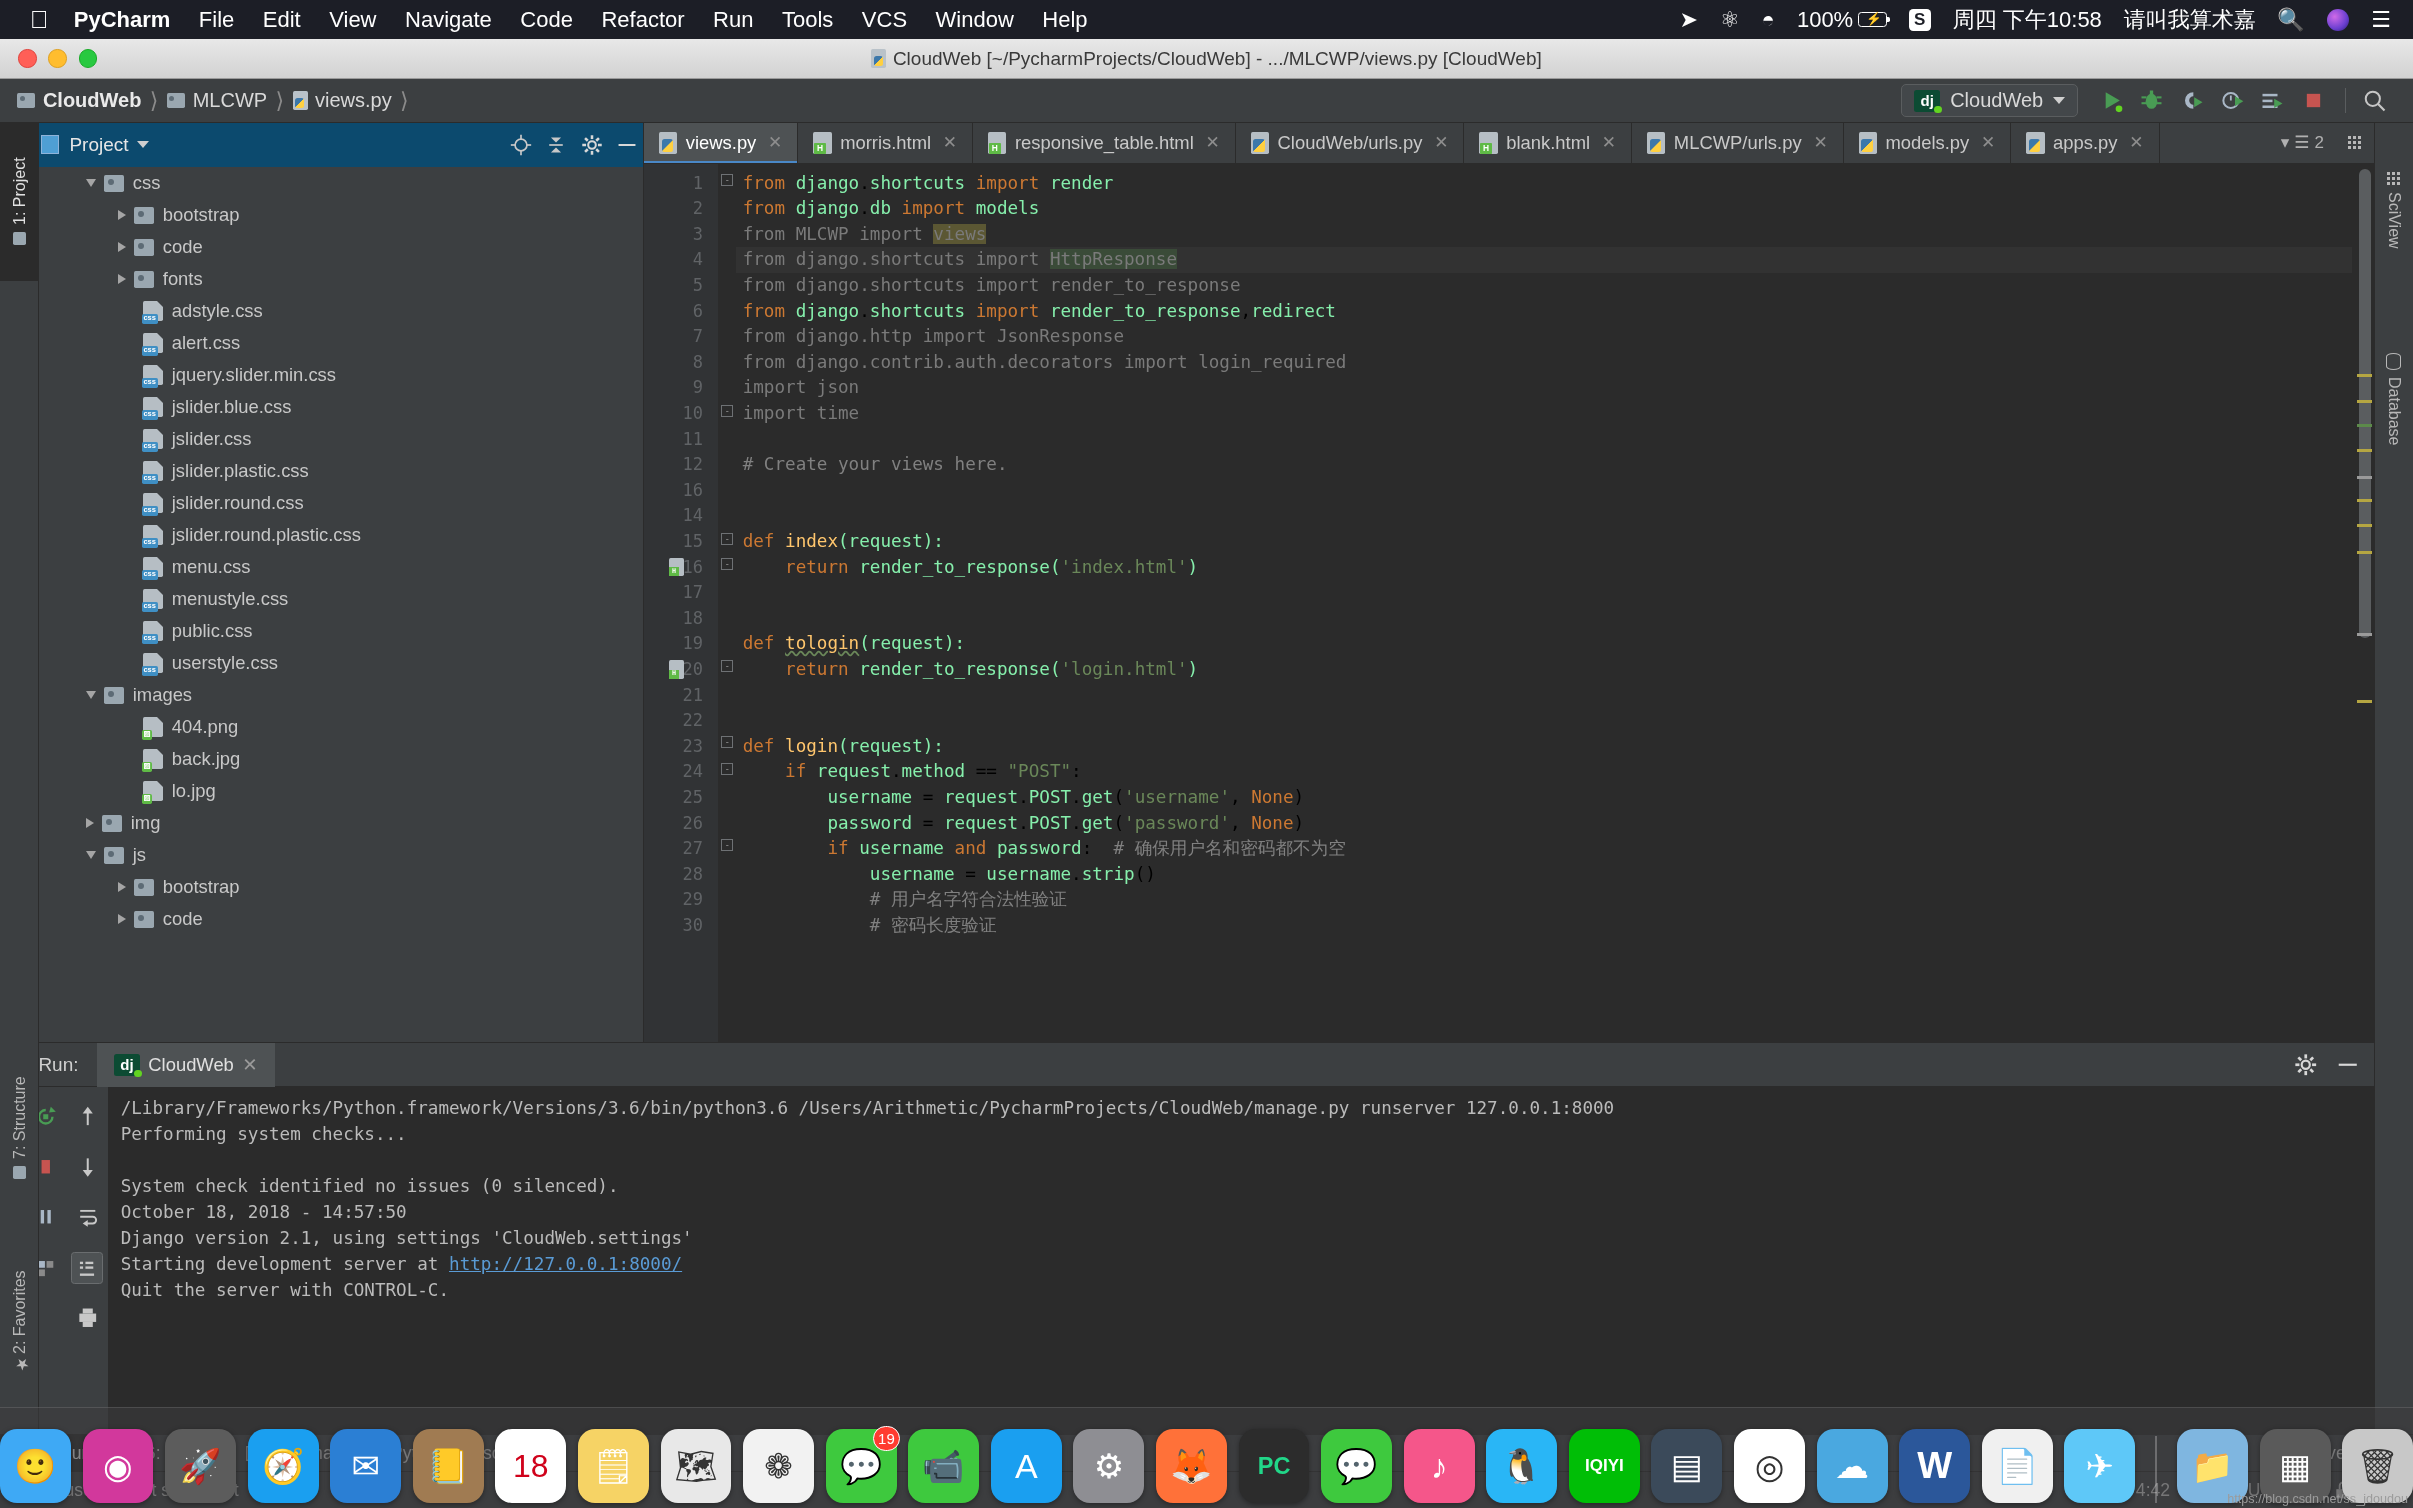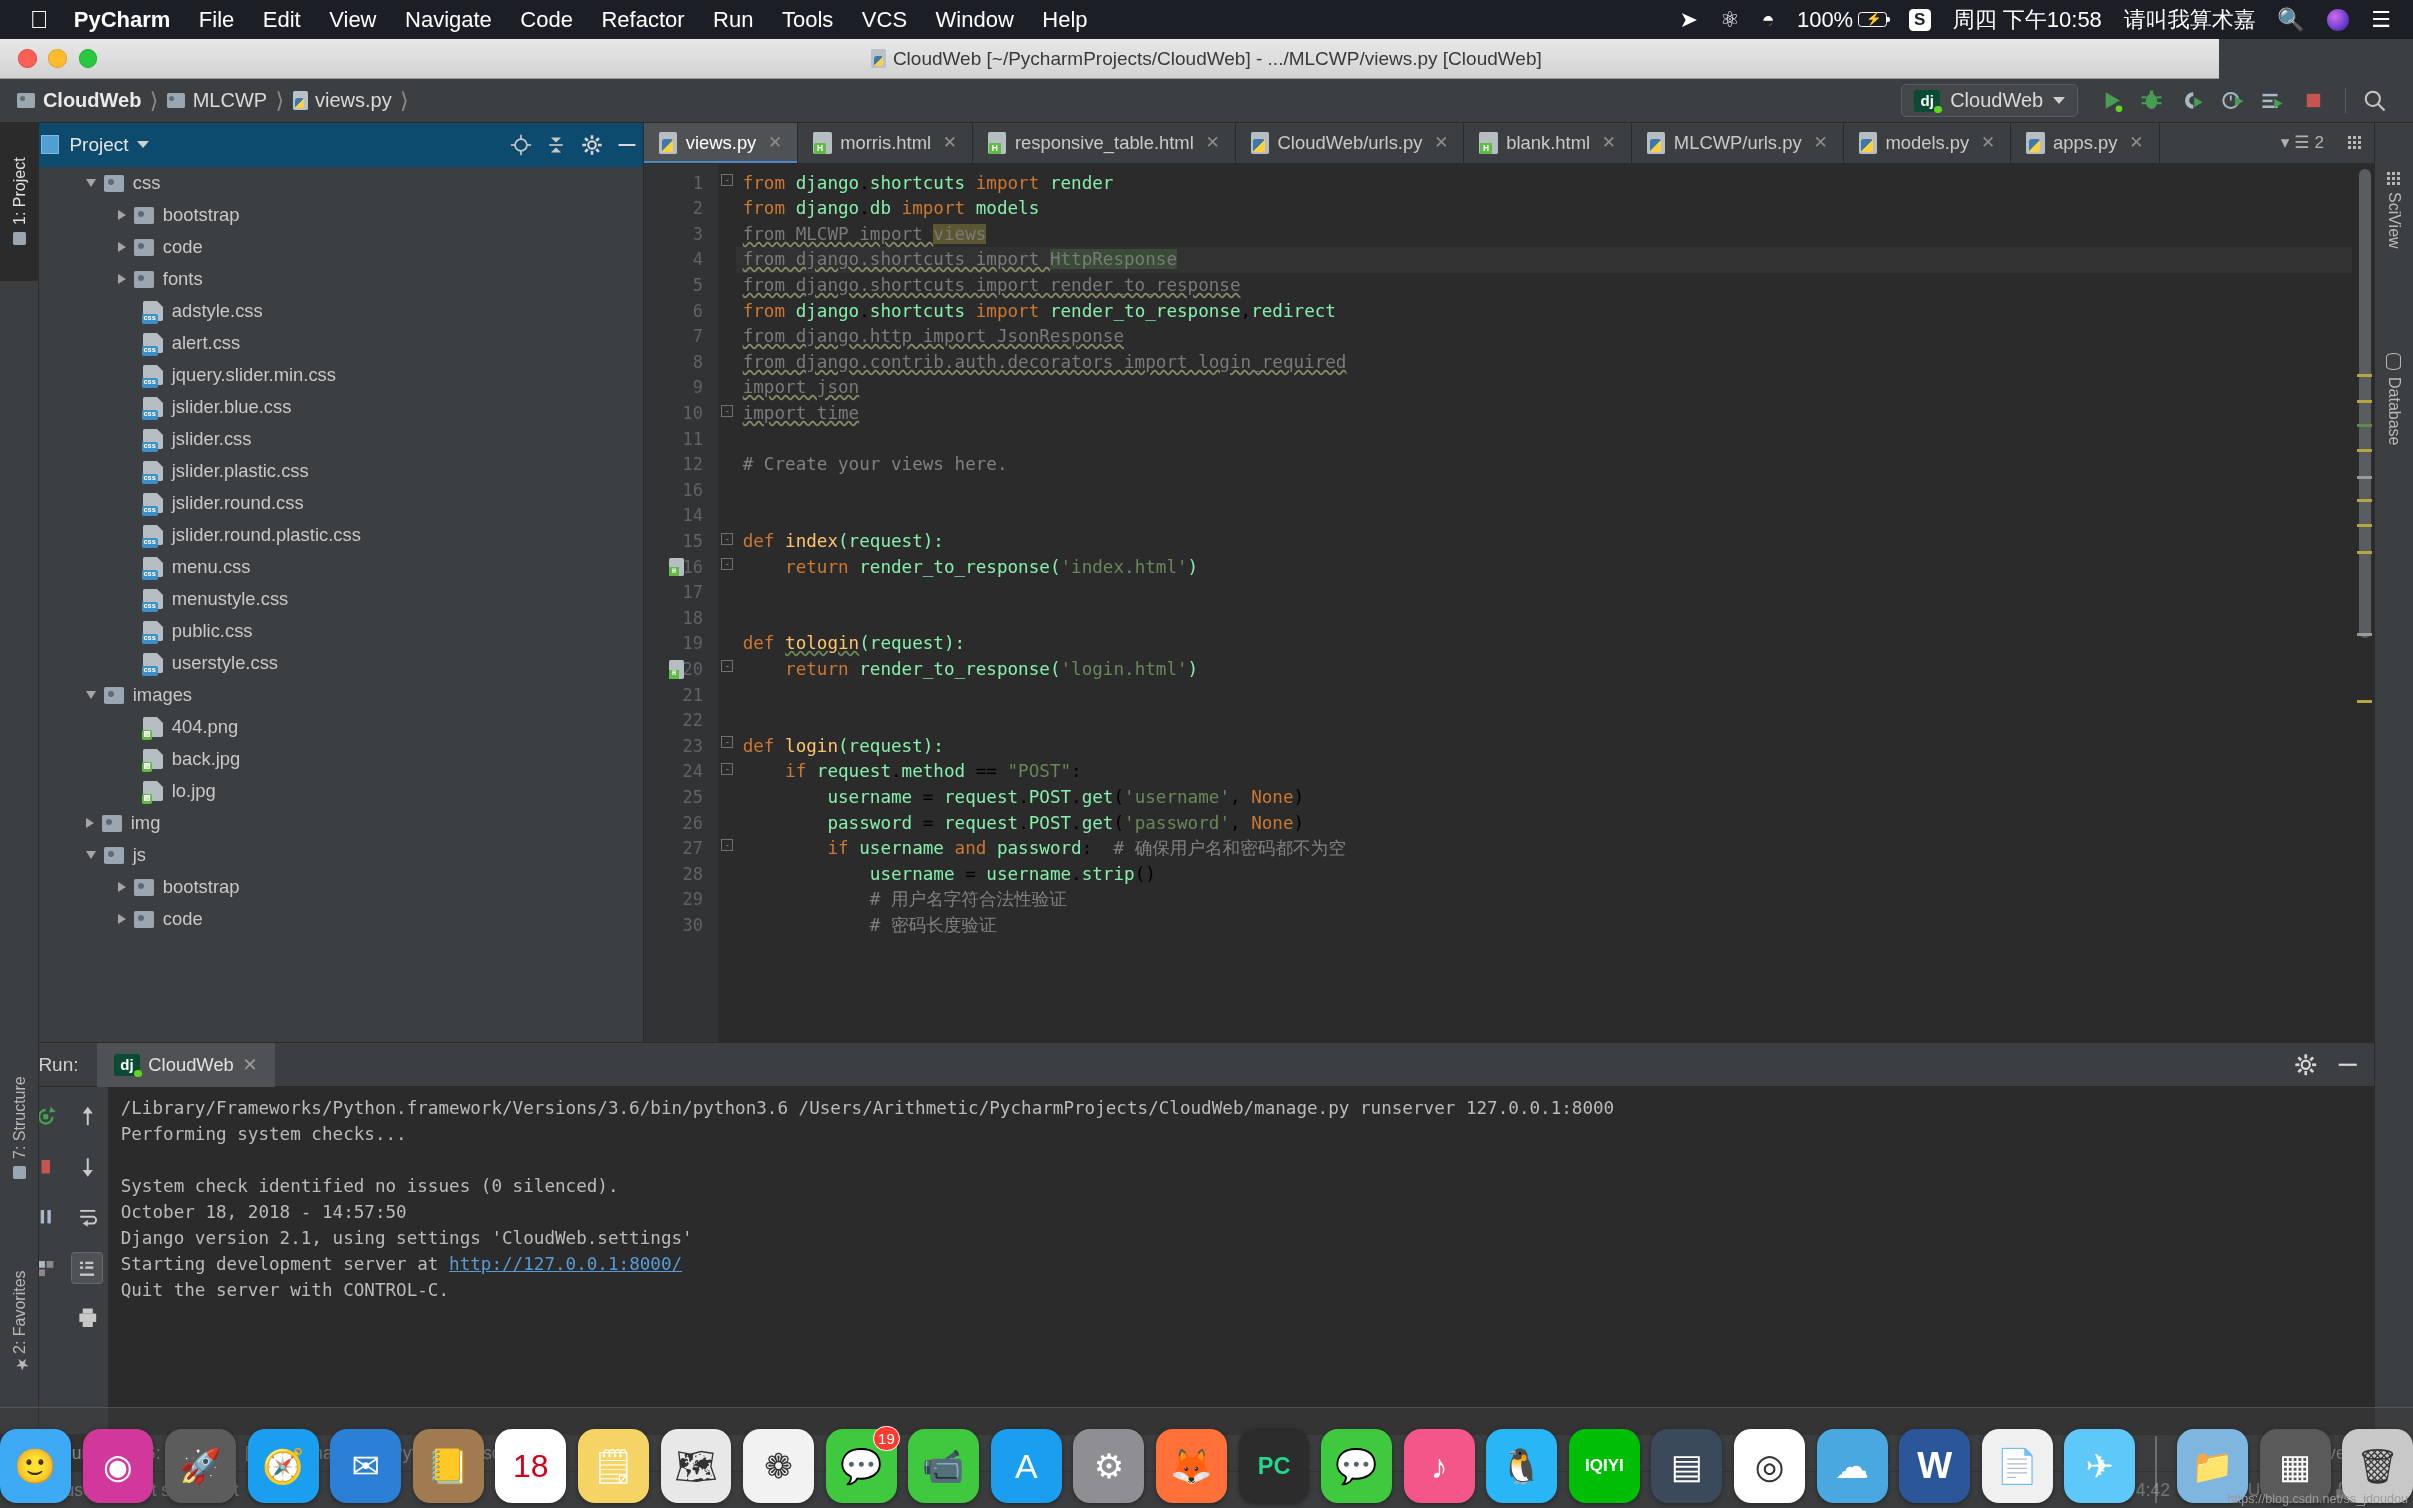--- a/index.html
+++ b/index.html
@@ -43,21 +43,21 @@
     display:inline-flex; align-items:center; justify-content:center;
   }
   .siri {
     width: 22px; height: 22px; border-radius: 50%;
     background: radial-gradient(circle at 35% 35%, #d06ae8, #6a3fd0 60%, #2b1a6e);
     display:inline-block;
   }
 
   
   .titlebar {
-    position: absolute; top: 39px; left: 0; width: 2219px; height: 40px;
+    position: absolute; top: 39px; left: 0; width: 2413px; height: 40px;
     background: linear-gradient(#e8e8e8, #d2d2d2);
     border-bottom: 0.8px solid #9a9a9a;
     display: flex; align-items: center;
     z-index: 40;
   }
   .traffic { display: flex; gap: 11.7px; margin-left: 18.4px; }
   .tl { width: 18.4px; height: 18.4px; border-radius: 50%; }
   .tl.r { background: #ff5f57; border:0.8px solid #e0443e;}
   .tl.y { background: #ffbd2e; border:0.8px solid #dea123;}
   .tl.g { background: #28c940; border:0.8px solid #1aab29;}
@@ -274,21 +274,21 @@
     padding-top: 6.7px; white-space: pre;
   }
   .cl { height: 25.6px; line-height: 25.6px; padding-left: 6.7px; }
   .cl.hl { background: #323232; }
   .k { color:#cc7832; }
   .t { color:#86efac; }
   .s { color:#6a8759; }
   .fn{ color:#ffc66d; }
   .cm{ color:#808080; }
   .gray { color:#7a7a7a; }
-  .u { text-decoration: underline; text-decoration-style: wavy; text-decoration-color:#8a8a6a; }
+  .u { text-decoration-style: wavy; text-decoration-color:#8a8a6a; }
   .hlview { background:#5b5733; }
   .hlgreen{ background:#3a4b38; }
   .editor-scroll {
     position:absolute; right:0; top:0; bottom:0; width: 22px; background:#2b2b2b;
   }
   .es-thumb { position:absolute; right:3.4px; top:5px; width:11.7px; height:469px; background:#5a5d5f; border-radius:5.9px; }
   .es-mark { position:absolute; right:1.7px; width:15px; height:3.4px; }
 
   
   .runpanel {

